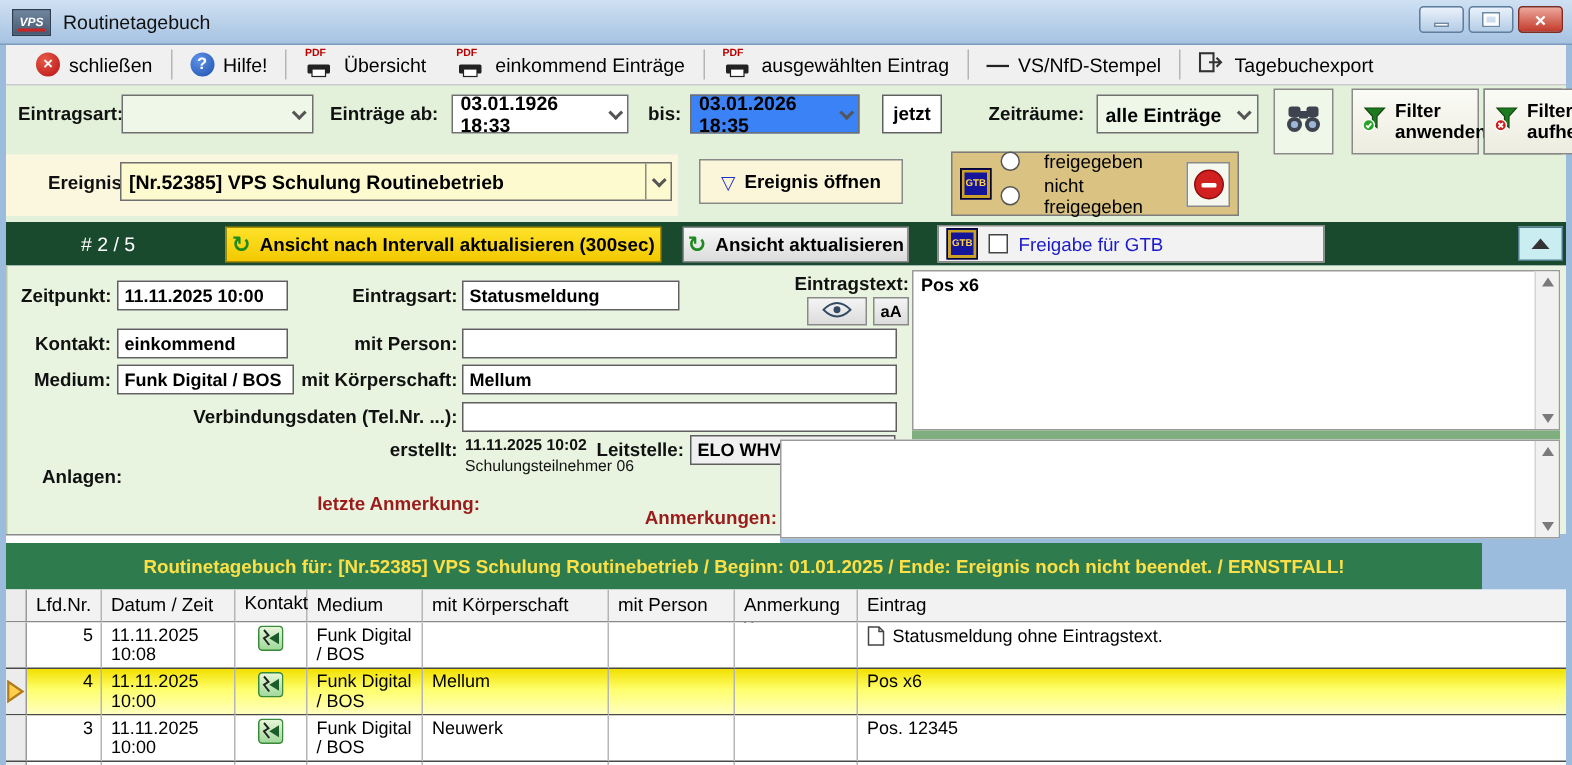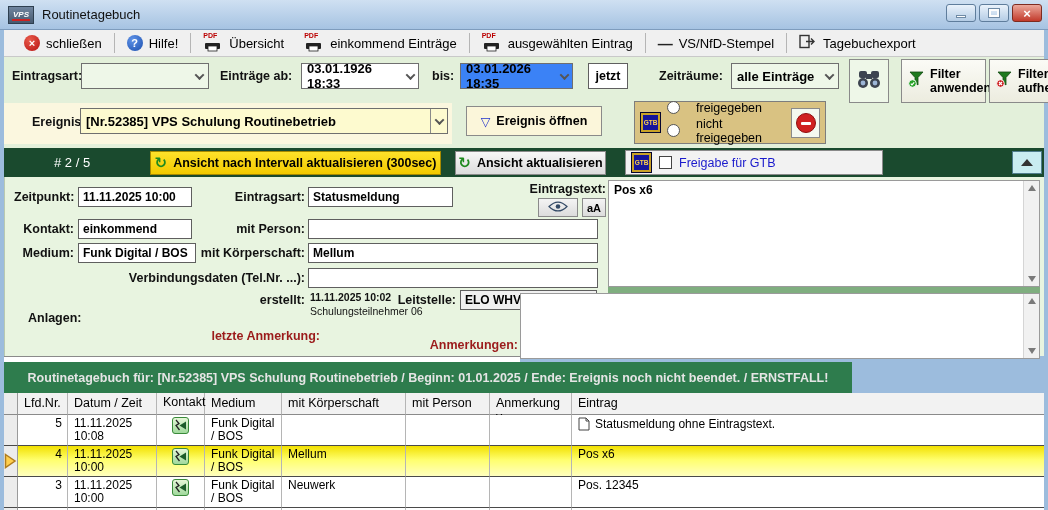--- a/index.html
+++ b/index.html
@@ -95,22 +95,22 @@
   .txtarea { position:absolute; background:#fff; border:1px solid #9a9a9a; font-size:12px; font-weight:600;
     color:#000; padding:2px 5px; }
   .scrollbar { position:absolute; top:0; right:0; bottom:0; width:16px; background:#f1f1f1; border-left:1px solid #d5d5d5; }
   .sb-up { position:absolute; top:4px; left:4px; width:0; height:0;
     border-left:4px solid transparent; border-right:4px solid transparent; border-bottom:6px solid #7a7a7a; }
   .sb-dn { position:absolute; bottom:4px; left:4px; width:0; height:0;
     border-left:4px solid transparent; border-right:4px solid transparent; border-top:6px solid #7a7a7a; }
   .green-divider { position:absolute; left:608px; top:287px; width:432px; height:6px; background:#7fae7f; }
 
   
-  .banner { left:4px; top:362px; width:848px; height:31px; background:#2e7c4d;
-    display:flex; align-items:center; justify-content:center; color:#e5e5e5; font-size:12.5px; font-weight:600; }
+  .banner { left:4px; top:362px; width:984px; height:31px; background:#2e7c4d;
+    display:flex; align-items:center; justify-content:center; color:#fde047; font-size:12.5px; font-weight:600; }
 
   
   .tablewrap { left:4px; top:393px; width:1040px; height:117px; background:#fff; overflow:hidden; }
   .thead { position:absolute; left:0; top:0; width:1040px; height:22px; background:#f2f2f2; }
   .th { position:absolute; top:0; height:22px; font-size:12.5px; font-weight:normal; color:#000000;
     padding:3px 0 0 6px; border-right:1px solid #b5b5b5; border-bottom:1px solid #8a8a8a; }
   .tr { position:absolute; left:0; width:1040px; height:31px; background:#fff; }
   .tr.sel { background:linear-gradient(180deg,#f2e000 0%,#ffff6e 45%,#ffffc4 100%); }
   .td { position:absolute; top:0; height:31px; font-size:12px; color:#000; padding:2px 0 0 6px;
     border-right:1px solid #b5b5b5; border-bottom:1px solid #4a4a4a; line-height:13px; overflow:hidden; }

